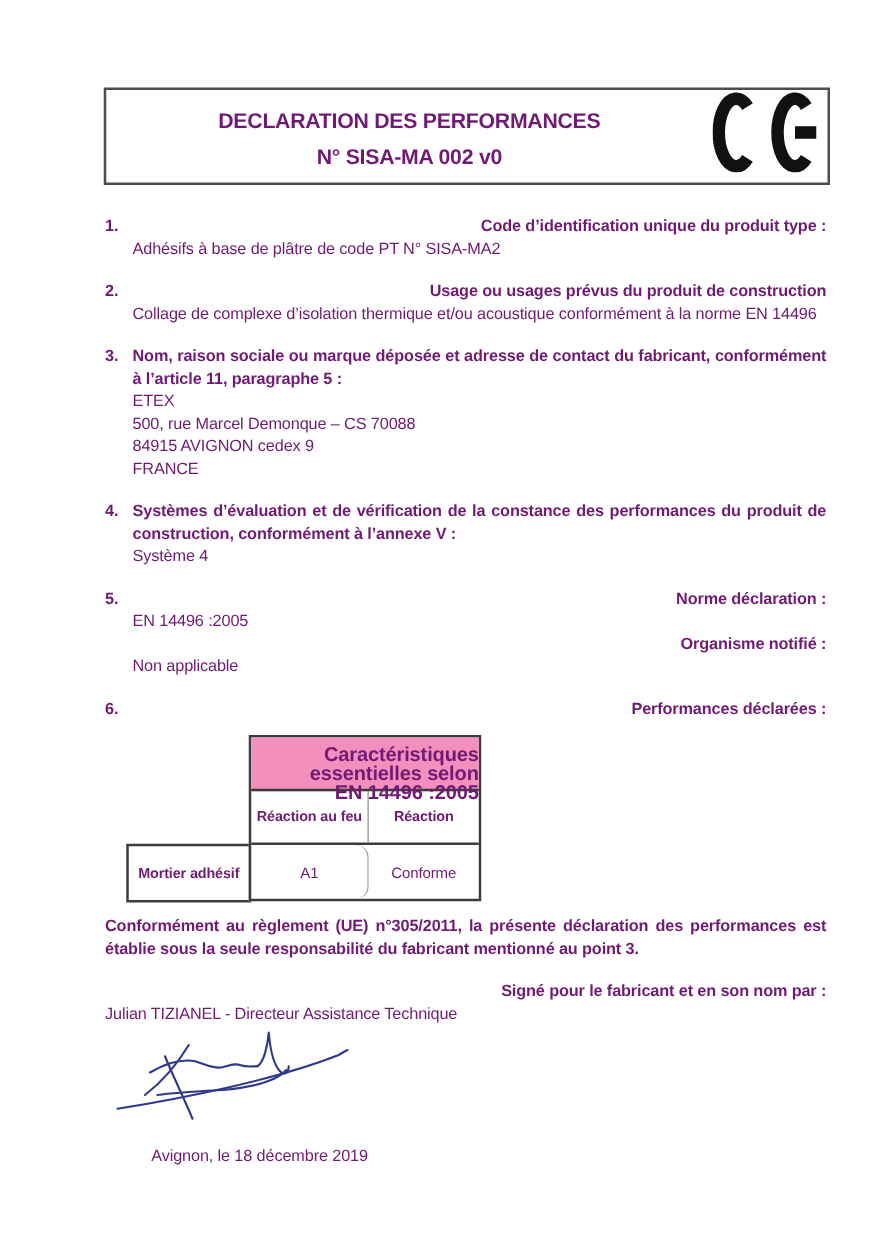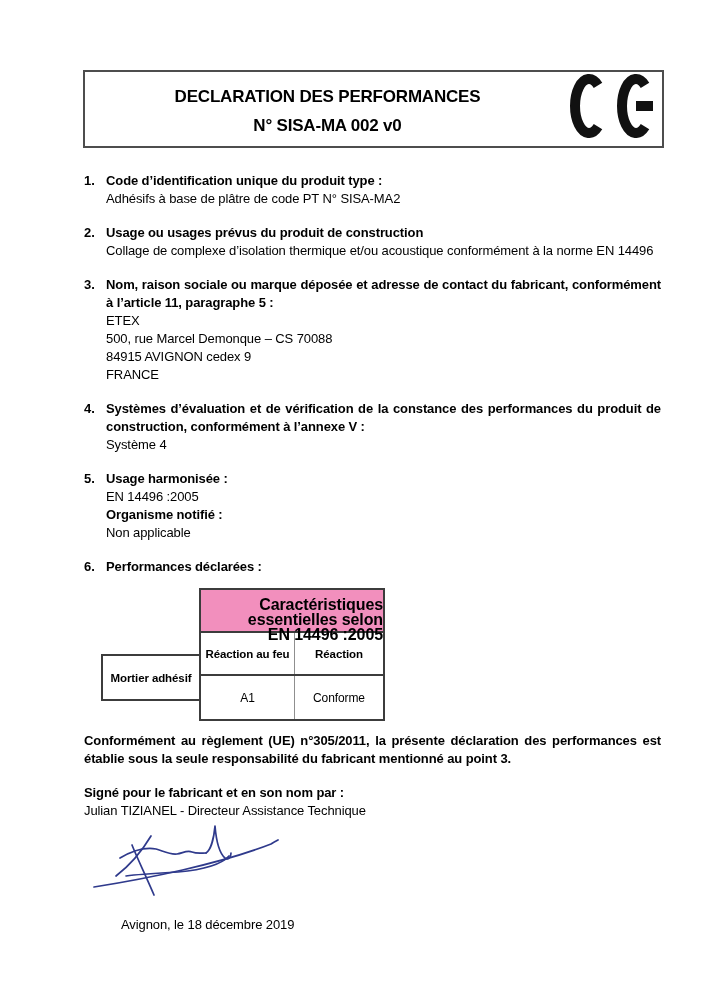--- a/index.html
+++ b/index.html
@@ -2,21 +2,21 @@
 <html><head>
 <meta charset="utf-8">
 <style>
   * { margin:0; padding:0; box-sizing:border-box; }
   html,body { background:#ffffff; }
   .page {
     position:relative;
     width:706px; height:1000px;
     background:#ffffff;
     font-family:"Liberation Sans","DejaVu Sans",sans-serif;
-    color:#000000;
+    color:#701a75;
     font-size:13px;
     line-height:18px;
     letter-spacing:-0.1px;
     overflow:hidden;
     text-decoration:underline;
   }
   
   .title-box {
     position:absolute; left:83px; top:70px;
     width:581px; height:78px;
@@ -33,21 +33,21 @@
     position:absolute; right:7px; top:1px;
     width:85px; height:65px;
   }
   
   .content {
     position:absolute; left:84px; top:172px; width:577px;
   }
   .item { display:flex; margin-bottom:16px; }
   .item-num { width:22px; font-weight:bold; flex:0 0 22px; }
   .item-body { flex:1; }
-  .bold { font-weight:bold; }
+  .bold { font-weight:bold;text-align:right; }
   .just { text-align:justify; }
   
   .tbl { position:relative; margin:12px 0 0 17px; height:120px; width:290px; }
   .tbl-main {
     position:absolute; left:98px; top:0; width:186px;
     border:2px solid #3c3c3c; background:#ffffff;
   }
   .tbl-header {
     height:43px; background:#f28fbd;
     border-bottom:2px solid #3c3c3c;
@@ -57,23 +57,23 @@
   .tbl-cols, .tbl-vals { display:flex; }
   .tbl-cols { height:43px; border-bottom:2px solid #3c3c3c; }
   .tbl-vals { height:43px; }
   .tbl-c1 { width:94px; border-right:1.5px solid #8f8f8f; }
   .tbl-c2 { flex:1; }
   .tbl-cols > div, .tbl-vals > div {
     display:flex; align-items:center; justify-content:center;
     text-align:center;
   }
   .tbl-cols > div { font-weight:bold; font-size:11.5px; }
-  .tbl-vals > div { font-size:12px; }
+  .tbl-vals > div { font-size:12px;border-radius:10px; }
   .tbl-left {
-    position:absolute; left:0; top:66px; width:100px; height:47px;
+    position:absolute; left:0; top:87px; width:100px; height:47px;
     border:2px solid #3c3c3c;
     display:flex; align-items:center; justify-content:center;
     font-weight:bold; font-size:11.5px; background:#ffffff;
   }
   
   .closing-par { margin-top:24px; }
   .signed-par { margin-top:16px; }
   .signature-wrap { margin:4px 0 0 6px; width:215px; height:74px; }
   .date-line { margin-top:13px;margin-left:37px; }
 </style>
@@ -134,21 +134,21 @@
       <div class="item-body">
         <div class="bold just">Systèmes d’évaluation et de vérification de la constance des performances du produit de construction, conformément à l’annexe V :</div>
         <div>Système 4</div>
       </div>
     </div>
 
     
     <div class="item">
       <div class="item-num">5.</div>
       <div class="item-body">
-        <div class="bold">Usage harmonisée :</div>
+        <div class="bold">Norme déclaration :</div>
         <div>EN 14496 :2005</div>
         <div class="bold">Organisme notifié :</div>
         <div>Non applicable</div>
       </div>
     </div>
 
     
     <div class="item" style="margin-bottom:0;">
       <div class="item-num">6.</div>
       <div class="item-body">

